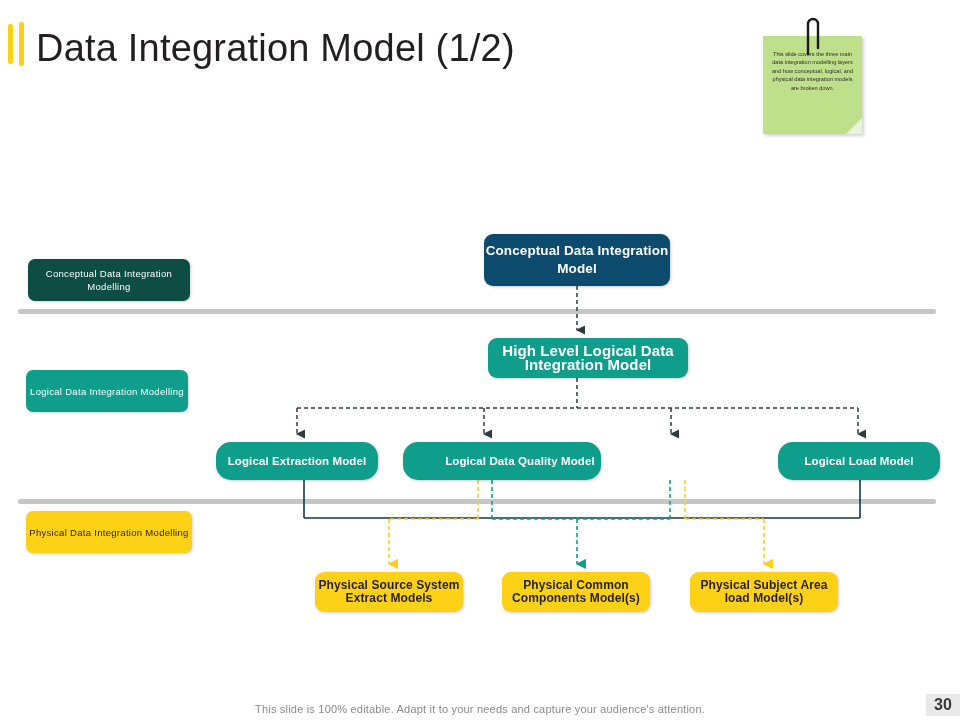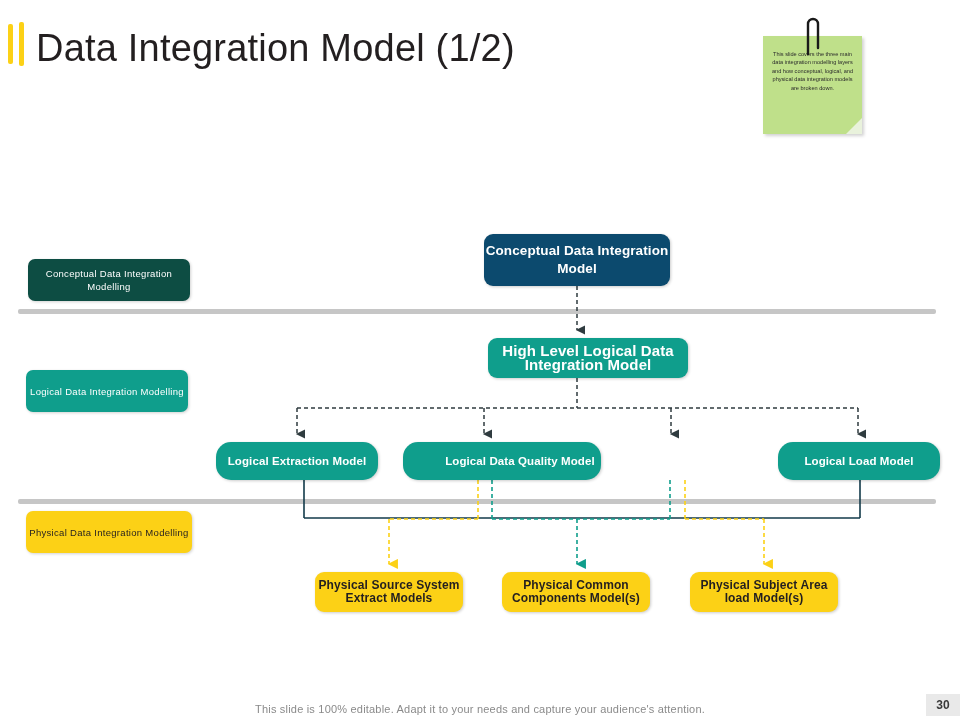--- a/index.html
+++ b/index.html
@@ -88,21 +88,21 @@
   
   .wires{position:absolute;left:0;top:0;width:960px;height:720px;pointer-events:none;}
 
   
   .footer-note{
     position:absolute;left:0;top:703px;width:960px;text-align:center;
     font-size:11px;color:#8a8a8a;letter-spacing:.2px;
   }
   .page-num{
     position:absolute;right:0px;top:694px;width:34px;height:22px;
-    background:#e9e9e9;color:#3a3a3a;font-size:12px;font-weight:bold;
+    background:#e9e9e9;color:#3a3a3a;font-size:16px;font-weight:bold;
     display:flex;align-items:center;justify-content:center;
   }
 </style>
 </head>
 <body>
 
 <div class="slide">
 
   <div class="title-bars">
     <i class="b1"></i>

